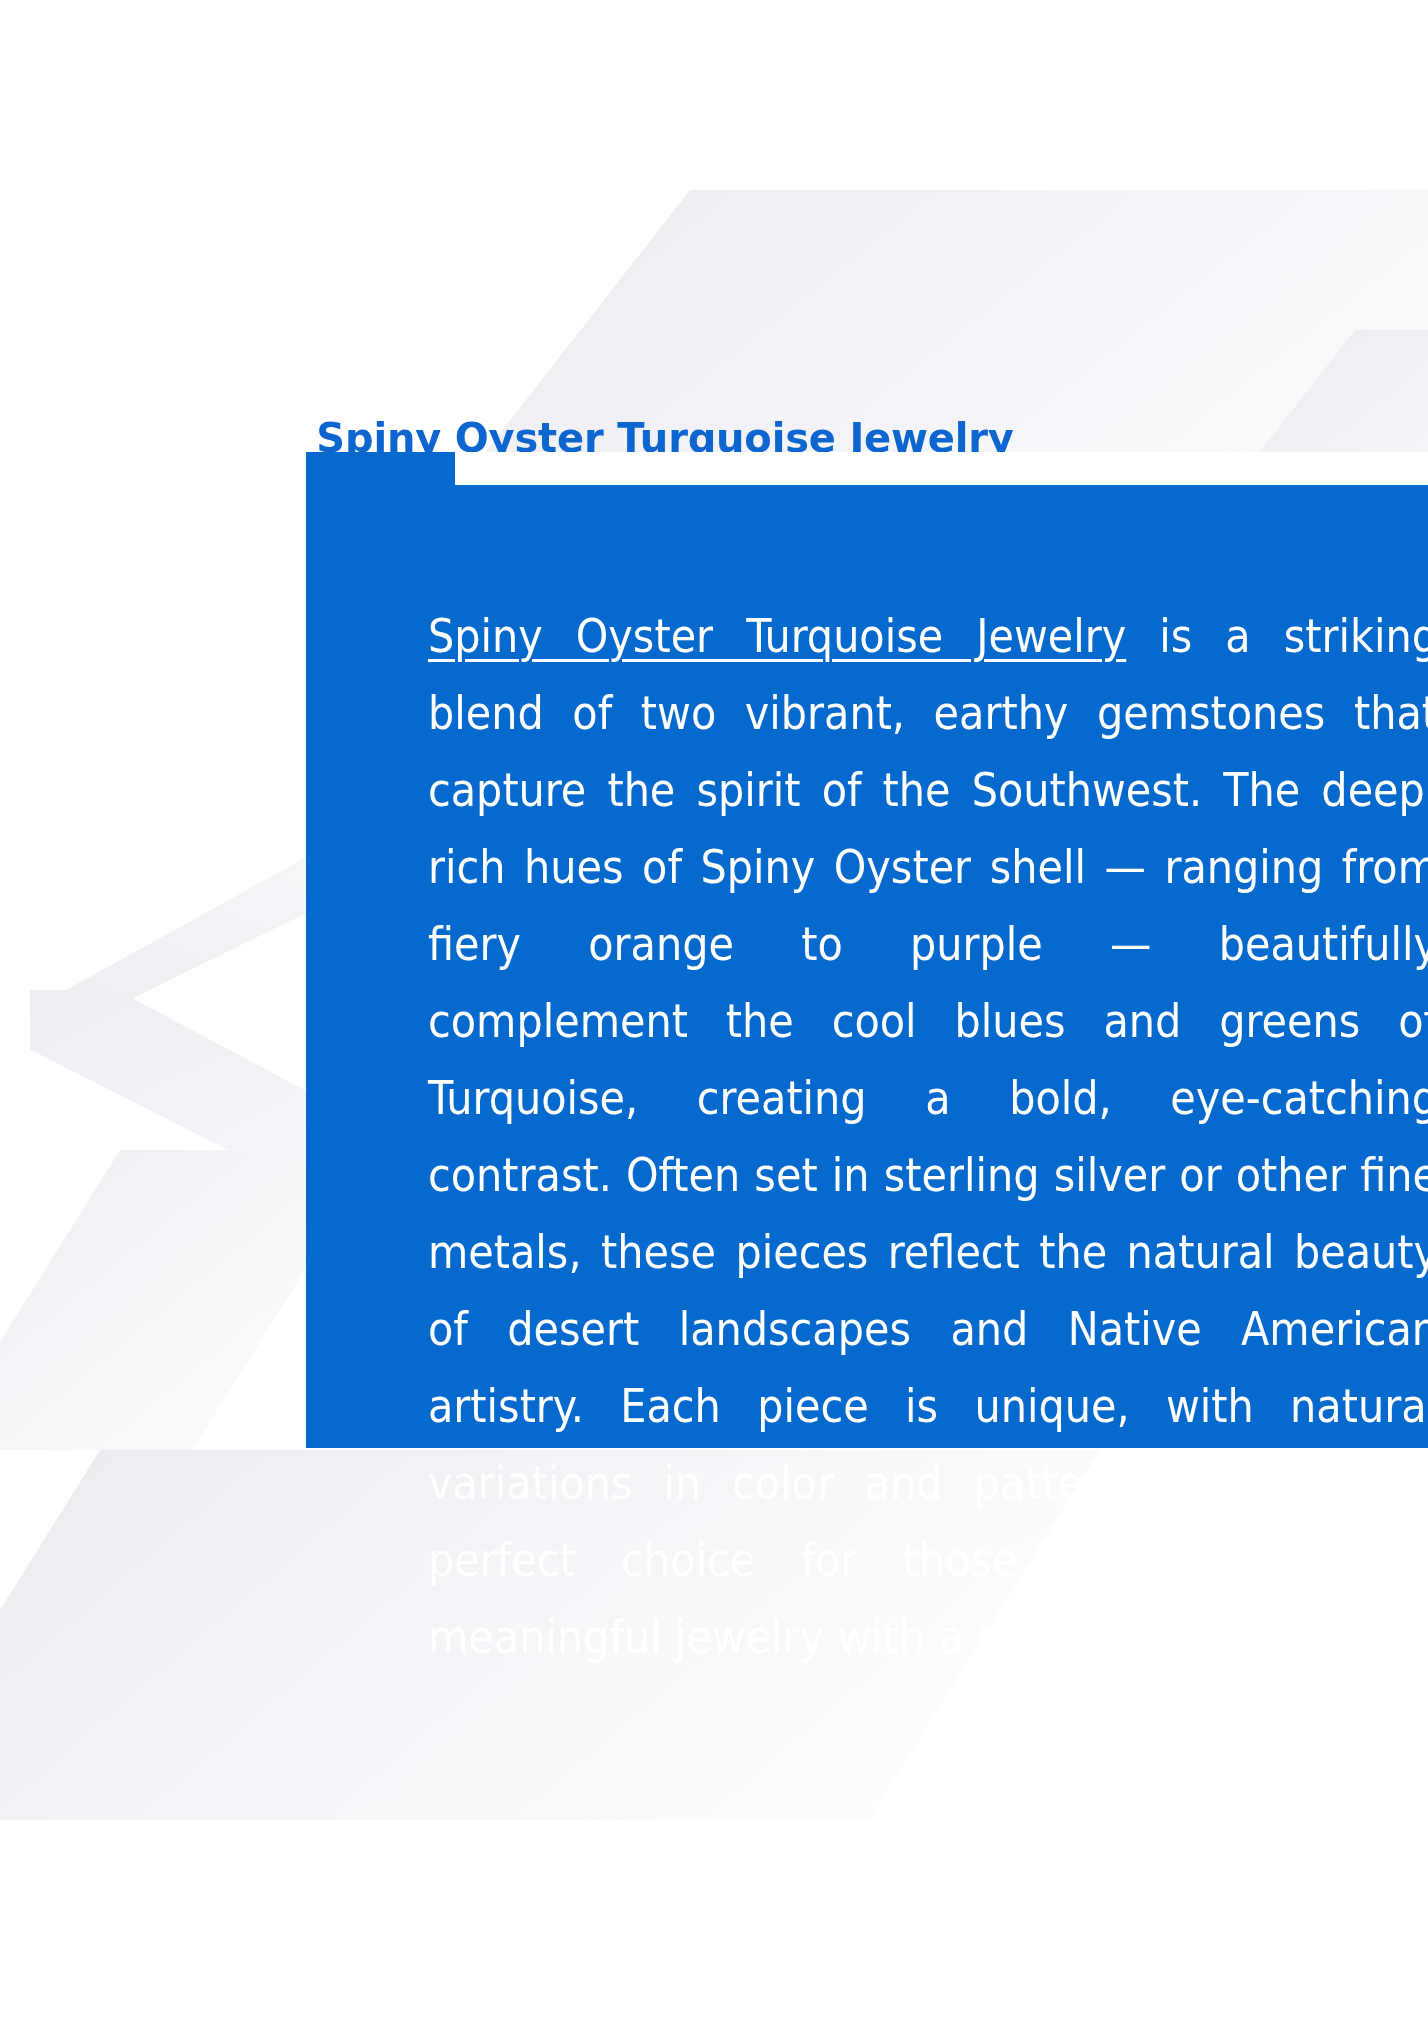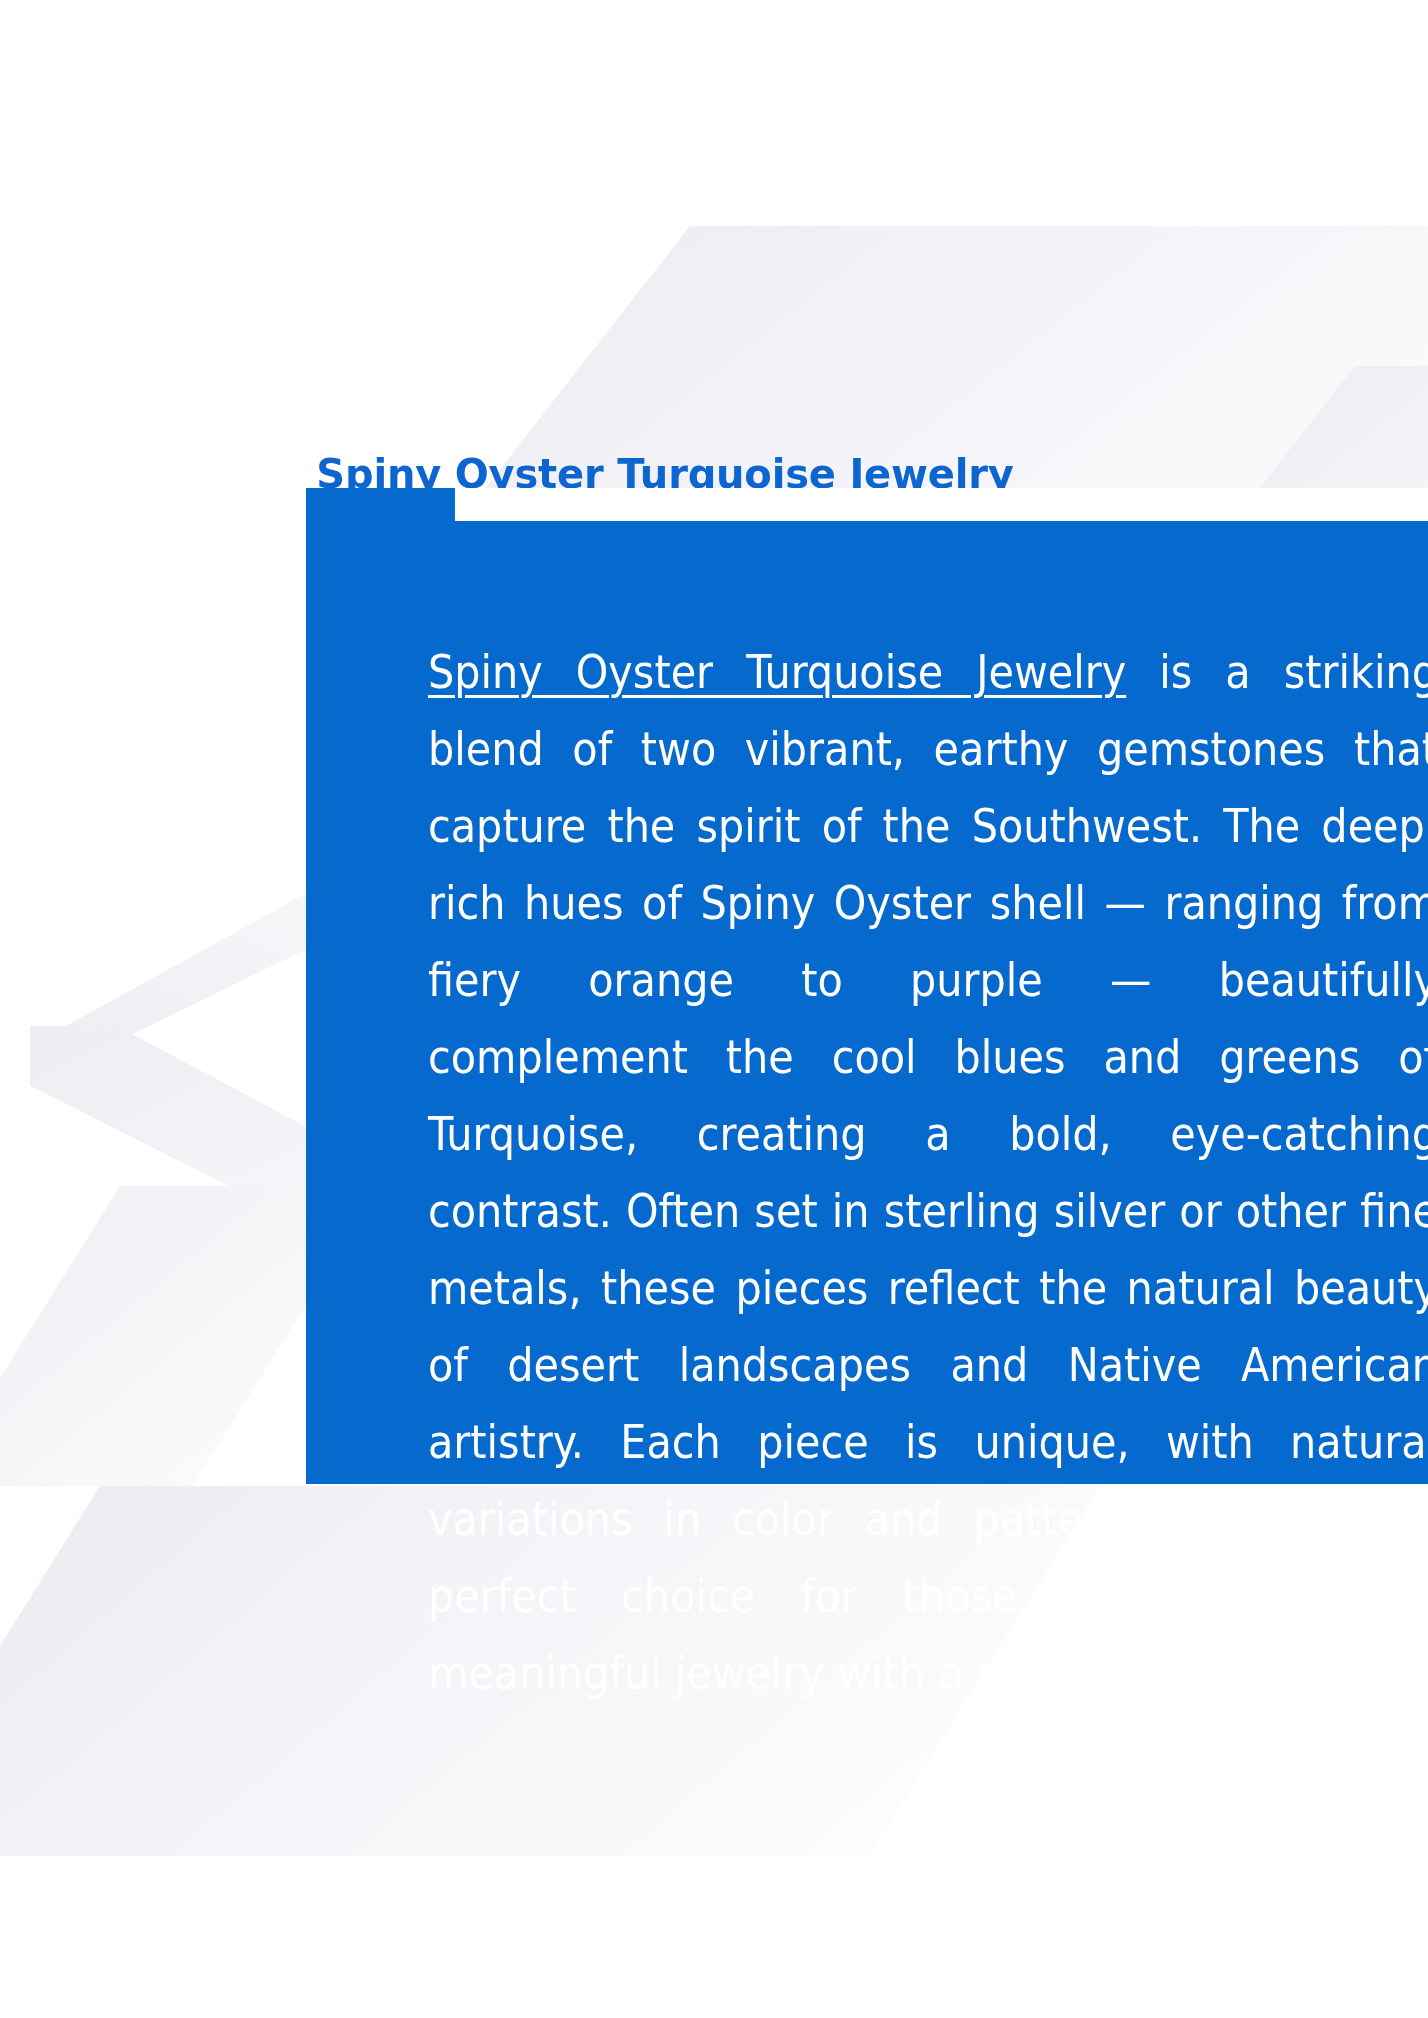--- a/index.html
+++ b/index.html
@@ -10,21 +10,20 @@
   body {
     font-family: "Liberation Sans", sans-serif;
   }
 
   .page {
     position: relative;
     width: 1428px;
     height: 1943px;
     background: #ffffff;
     overflow: hidden;
-    margin-top: 36px;
   }
 
   
   .bg-layer {
     position: absolute;
     inset: 0;
     overflow: hidden;
     pointer-events: none;
   }
 

